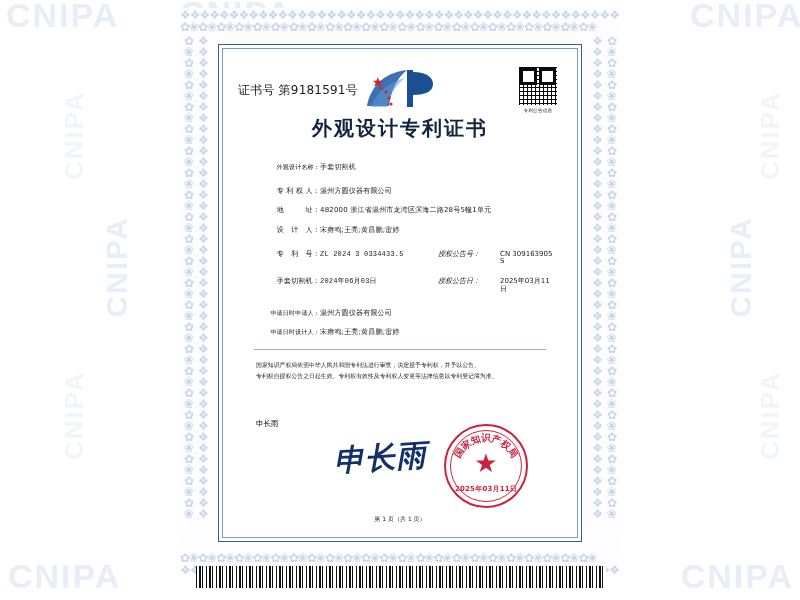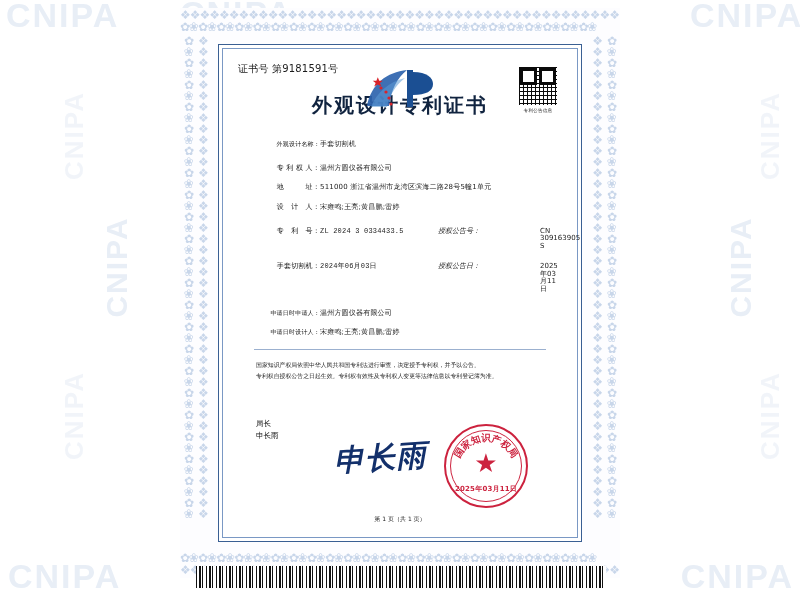--- a/index.html
+++ b/index.html
@@ -71,23 +71,23 @@
 
   
   .content {
     position: absolute;
     left: 38px; top: 36px;
     width: 364px; height: 498px;
     padding: 14px 20px 0 20px;
   }
 
   .cert-no {
-    font-size: 10px;
+    font-size: 12px;
     color: #1b1b1b;
-    margin-top: 4px;
+    margin-top: 24px;
     letter-spacing: 0.2px;
   }
 
   .logo-wrap {
     position: absolute;
     left: 50%; top: 22px;
     transform: translateX(-50%);
     width: 78px; height: 46px;
   }
 
@@ -155,21 +155,21 @@
   }
   .flabel.sm { font-size: 6px; }
   .fval {
     flex: 1 1 auto;
     letter-spacing: 0.2px;
   }
   .frow.two .fval { flex: 0 0 118px; font-family: Liberation Mono, monospace; }
   .frow.two .flabel2 {
     width: 62px; flex: 0 0 62px; font-style: italic;
   }
-  .frow.two .fval2 { flex: 1 1 auto; margin-left: 40px; }
+  .frow.two .fval2 { flex: 1 1 auto; }
 
   .rule {
     margin: 10px 16px 0 16px;
     border-top: 0.8px solid #9bb0cf;
   }
 
   .note {
     margin: 10px 18px 0 18px;
     font-size: 5.9px;
     color: #1b1b1b;
@@ -330,21 +330,21 @@
           <div class="fval">手套切割机</div>
         </div>
 
         <div class="frow" style="margin-top:16px;">
           <div class="flabel">专 利 权 人：</div>
           <div class="fval">温州方圆仪器有限公司</div>
         </div>
 
         <div class="frow">
           <div class="flabel">地　　　址：</div>
-          <div class="fval">511000 浙江省温州市龙湾区滨海二路28号5幢1单元</div>
+          <div class="fval">482000 浙江省温州市龙湾区滨海二路28号5幢1单元</div>
         </div>
 
         <div class="frow">
           <div class="flabel">设　计　人：</div>
           <div class="fval">宋雍鸣;王亮;黄昌鹏;雷婷</div>
         </div>
 
         <div class="frow two" style="margin-top:16px;">
           <div class="flabel">专　利　号：</div>
           <div class="fval">ZL 2024 3 0334433.5</div>
@@ -371,21 +371,20 @@
 
       </div>
 
       <div class="rule"></div>
 
       <div class="note">国家知识产权局依照中华人民共和国专利法进行审查，决定授予专利权，并予以公告。</div>
       <div class="note" style="margin-top:0;">专利权自授权公告之日起生效。专利权有效性及专利权人变更等法律信息以专利登记簿为准。</div>
 
       <div class="sign-area">
         <div class="director">
-          <div>局长</div>
           <div>申长雨</div>
         </div>
 
         <div class="handsign">申长雨</div>
 
         <div class="seal">
           <div class="ring"></div>
           <svg class="arc" viewBox="0 0 84 84">
             <defs>
               <path id="sealArc" d="M 12,46 A 30,30 0 0 1 72,46"></path>

